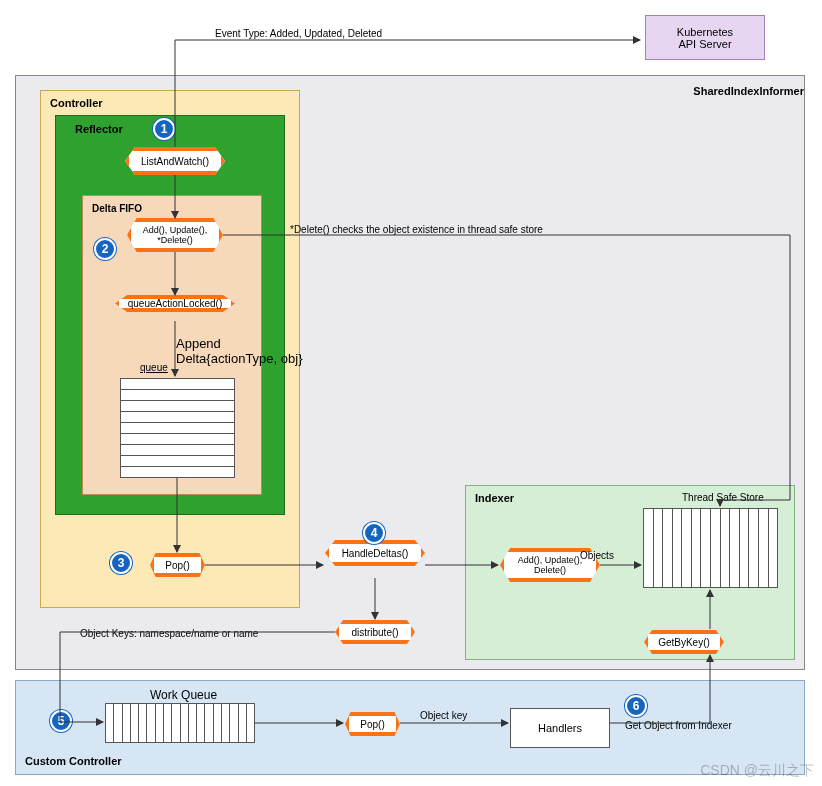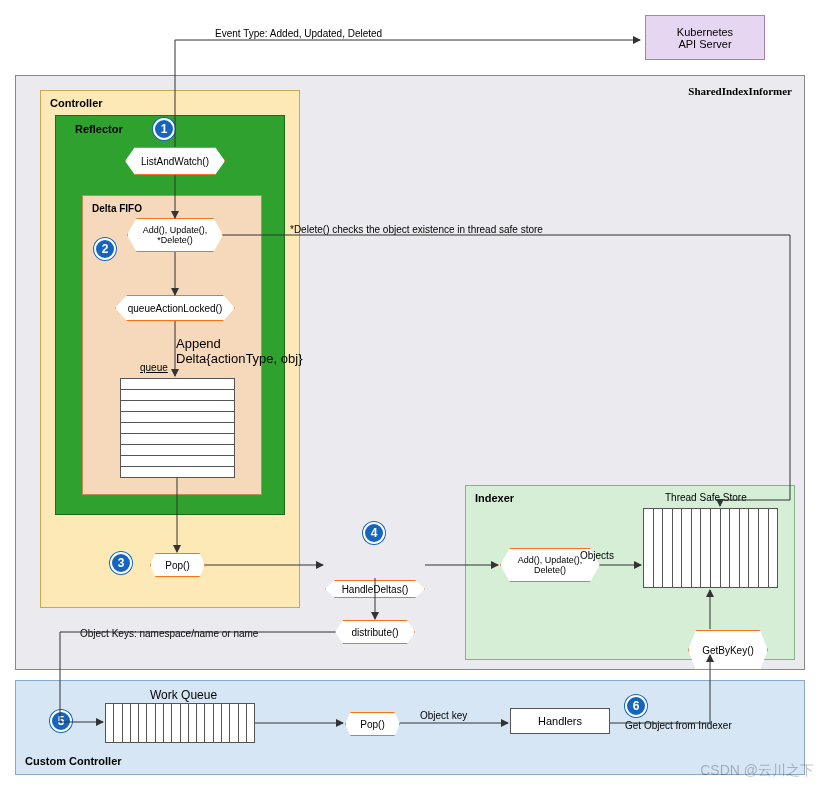--- a/index.html
+++ b/index.html
@@ -29,21 +29,21 @@
     font-weight: bold;
     font-size: 12px;
     display: flex;
     align-items: center;
     justify-content: center;
     box-shadow: 0 0 0 1px #1565c0;
   }
   .hex {
     position: absolute;
     background: #fff;
-    border: 1px solid #f97316;
+    border: 4px solid #f97316;
     display: flex;
     align-items: center;
     justify-content: center;
     text-align: center;
     font-size: 10px;
     padding: 2px 4px;
     clip-path: polygon(10% 0, 90% 0, 100% 50%, 90% 100%, 10% 100%, 0 50%);
   }
   .rect {
     position: absolute;
@@ -70,21 +70,21 @@
     position: absolute;
     right: 8px; bottom: 6px;
     color: rgba(0,0,0,0.25);
     font-size: 14px;
   }
 </style>
 </head>
 <body>
 
 <div class="box" style="left:15px; top:75px; width:790px; height:595px; background:#ebebef;"></div>
-<div class="label" style="right:30px; top:85px;font-family:Liberation Serif, serif;">SharedIndexInformer</div>
+<div class="label" style="right:18px; top:85px;">SharedIndexInformer</div>
 
 <div class="box" style="left:40px; top:90px; width:260px; height:518px; background:#fde9b6; border-color:#caa84e;"></div>
 <div class="label" style="left:50px; top:97px;">Controller</div>
 
 <div class="box" style="left:55px; top:115px; width:230px; height:400px; background:#2fa12f; border-color:#1d6b1d;"></div>
 <div class="label" style="left:75px; top:123px;">Reflector</div>
 
 <div class="box" style="left:82px; top:195px; width:180px; height:300px; background:#f6d9bb; border-color:#c08a54;"></div>
 <div class="label" style="left:92px; top:203px; font-size:10px;">Delta FIFO</div>
 
@@ -95,70 +95,70 @@
 <div class="label" style="left:25px; top:755px;">Custom Controller</div>
 
 <div class="rect" style="left:645px; top:15px; width:120px; height:45px; background:#e6d6f2; border-color:#a77fc0; white-space:pre-line;">Kubernetes
 API Server</div>
 
 <div class="hex" style="left:125px; top:147px; width:100px; height:28px;">ListAndWatch()</div>
 
 <div class="hex" style="left:127px; top:218px; width:96px; height:34px; white-space:pre-line; font-size:9px;">Add(), Update(),
 *Delete()</div>
 
-<div class="hex" style="left:115px; top:295px; width:120px; height:26px;">queueActionLocked()</div>
+<div class="hex" style="left:115px; top:295px; width:120px; height:17px;">queueActionLocked()</div>
 
 <div class="text" style="left:176px; top:328px; font-size:13px; white-space:pre-line;margin-top:8px;">Append
 Delta{actionType, obj}</div>
 
 <div class="text" style="left:140px; top:362px; font-size:10px;text-decoration:underline;">queue</div>
 
 <div class="queue-box h" style="left:120px; top:378px; width:115px; height:100px;">
   <div></div>
     <div></div>
     <div></div>
     <div></div>
     <div></div>
     <div></div>
     <div></div>
     <div></div>
     <div></div>
 </div>
 
 <div class="hex" style="left:150px; top:553px; width:55px; height:24px;">Pop()</div>
 
-<div class="hex" style="left:325px; top:580px; width:100px; height:18px;">HandleDeltas()</div>
+<div class="hex" style="left:325px; top:540px; width:100px; height:26px;">HandleDeltas()</div>
 
 <div class="hex" style="left:335px; top:620px; width:80px; height:24px;">distribute()</div>
 
 <div class="hex" style="left:500px; top:548px; width:100px; height:34px; white-space:pre-line; font-size:9px;">Add(), Update(),
 Delete()</div>
 
 <div class="text" style="left:580px; top:550px; font-size:10px;">Objects</div>
 
-<div class="text" style="left:665px; top:492px; font-size:10px;">Thread Safe Store</div>
+<div class="text" style="left:682px; top:492px; font-size:10px;">Thread Safe Store</div>
 
 <div class="queue-box v" style="left:643px; top:508px; width:135px; height:80px;">
   <div></div>
     <div></div>
     <div></div>
     <div></div>
     <div></div>
     <div></div>
     <div></div>
     <div></div>
     <div></div>
     <div></div>
     <div></div>
     <div></div>
     <div></div>
     <div></div>
 </div>
 
-<div class="hex" style="left:688px; top:630px; width:80px; height:40px;">GetByKey()</div>
+<div class="hex" style="left:644px; top:630px; width:80px; height:24px;">GetByKey()</div>
 
 <div class="text" style="left:80px; top:628px; font-size:10px;text-align:center;">Object Keys: namespace/name or name</div>
 
 <div class="text" style="left:290px; top:224px; font-size:10px;">*Delete() checks the object existence in thread safe store</div>
 
 <div class="text" style="left:215px; top:28px; font-size:10px;">Event Type: Added, Updated, Deleted</div>
 
 <div class="text" style="left:150px; top:688px; font-size:12px;">Work Queue</div>
 
 <div class="queue-box v" style="left:105px; top:703px; width:150px; height:40px;">
@@ -179,21 +179,21 @@
     <div></div>
     <div></div>
     <div></div>
     <div></div>
 </div>
 
 <div class="hex" style="left:345px; top:712px; width:55px; height:24px;">Pop()</div>
 
 <div class="text" style="left:420px; top:710px; font-size:10px;">Object key</div>
 
-<div class="rect" style="left:510px; top:708px; width:100px; height:26px;">Handlers</div>
+<div class="rect" style="left:510px; top:708px; width:100px; height:40px;">Handlers</div>
 
 <div class="text" style="left:625px; top:720px; font-size:10px;">Get Object from Indexer</div>
 
 <div class="abs badge" style="left:153px; top:118px;">1</div>
 <div class="abs badge" style="left:94px; top:238px;">2</div>
 <div class="abs badge" style="left:110px; top:552px;">3</div>
 <div class="abs badge" style="left:363px; top:522px;">4</div>
 <div class="abs badge" style="left:50px; top:710px;">5</div>
 <div class="abs badge" style="left:625px; top:695px;">6</div>
 

